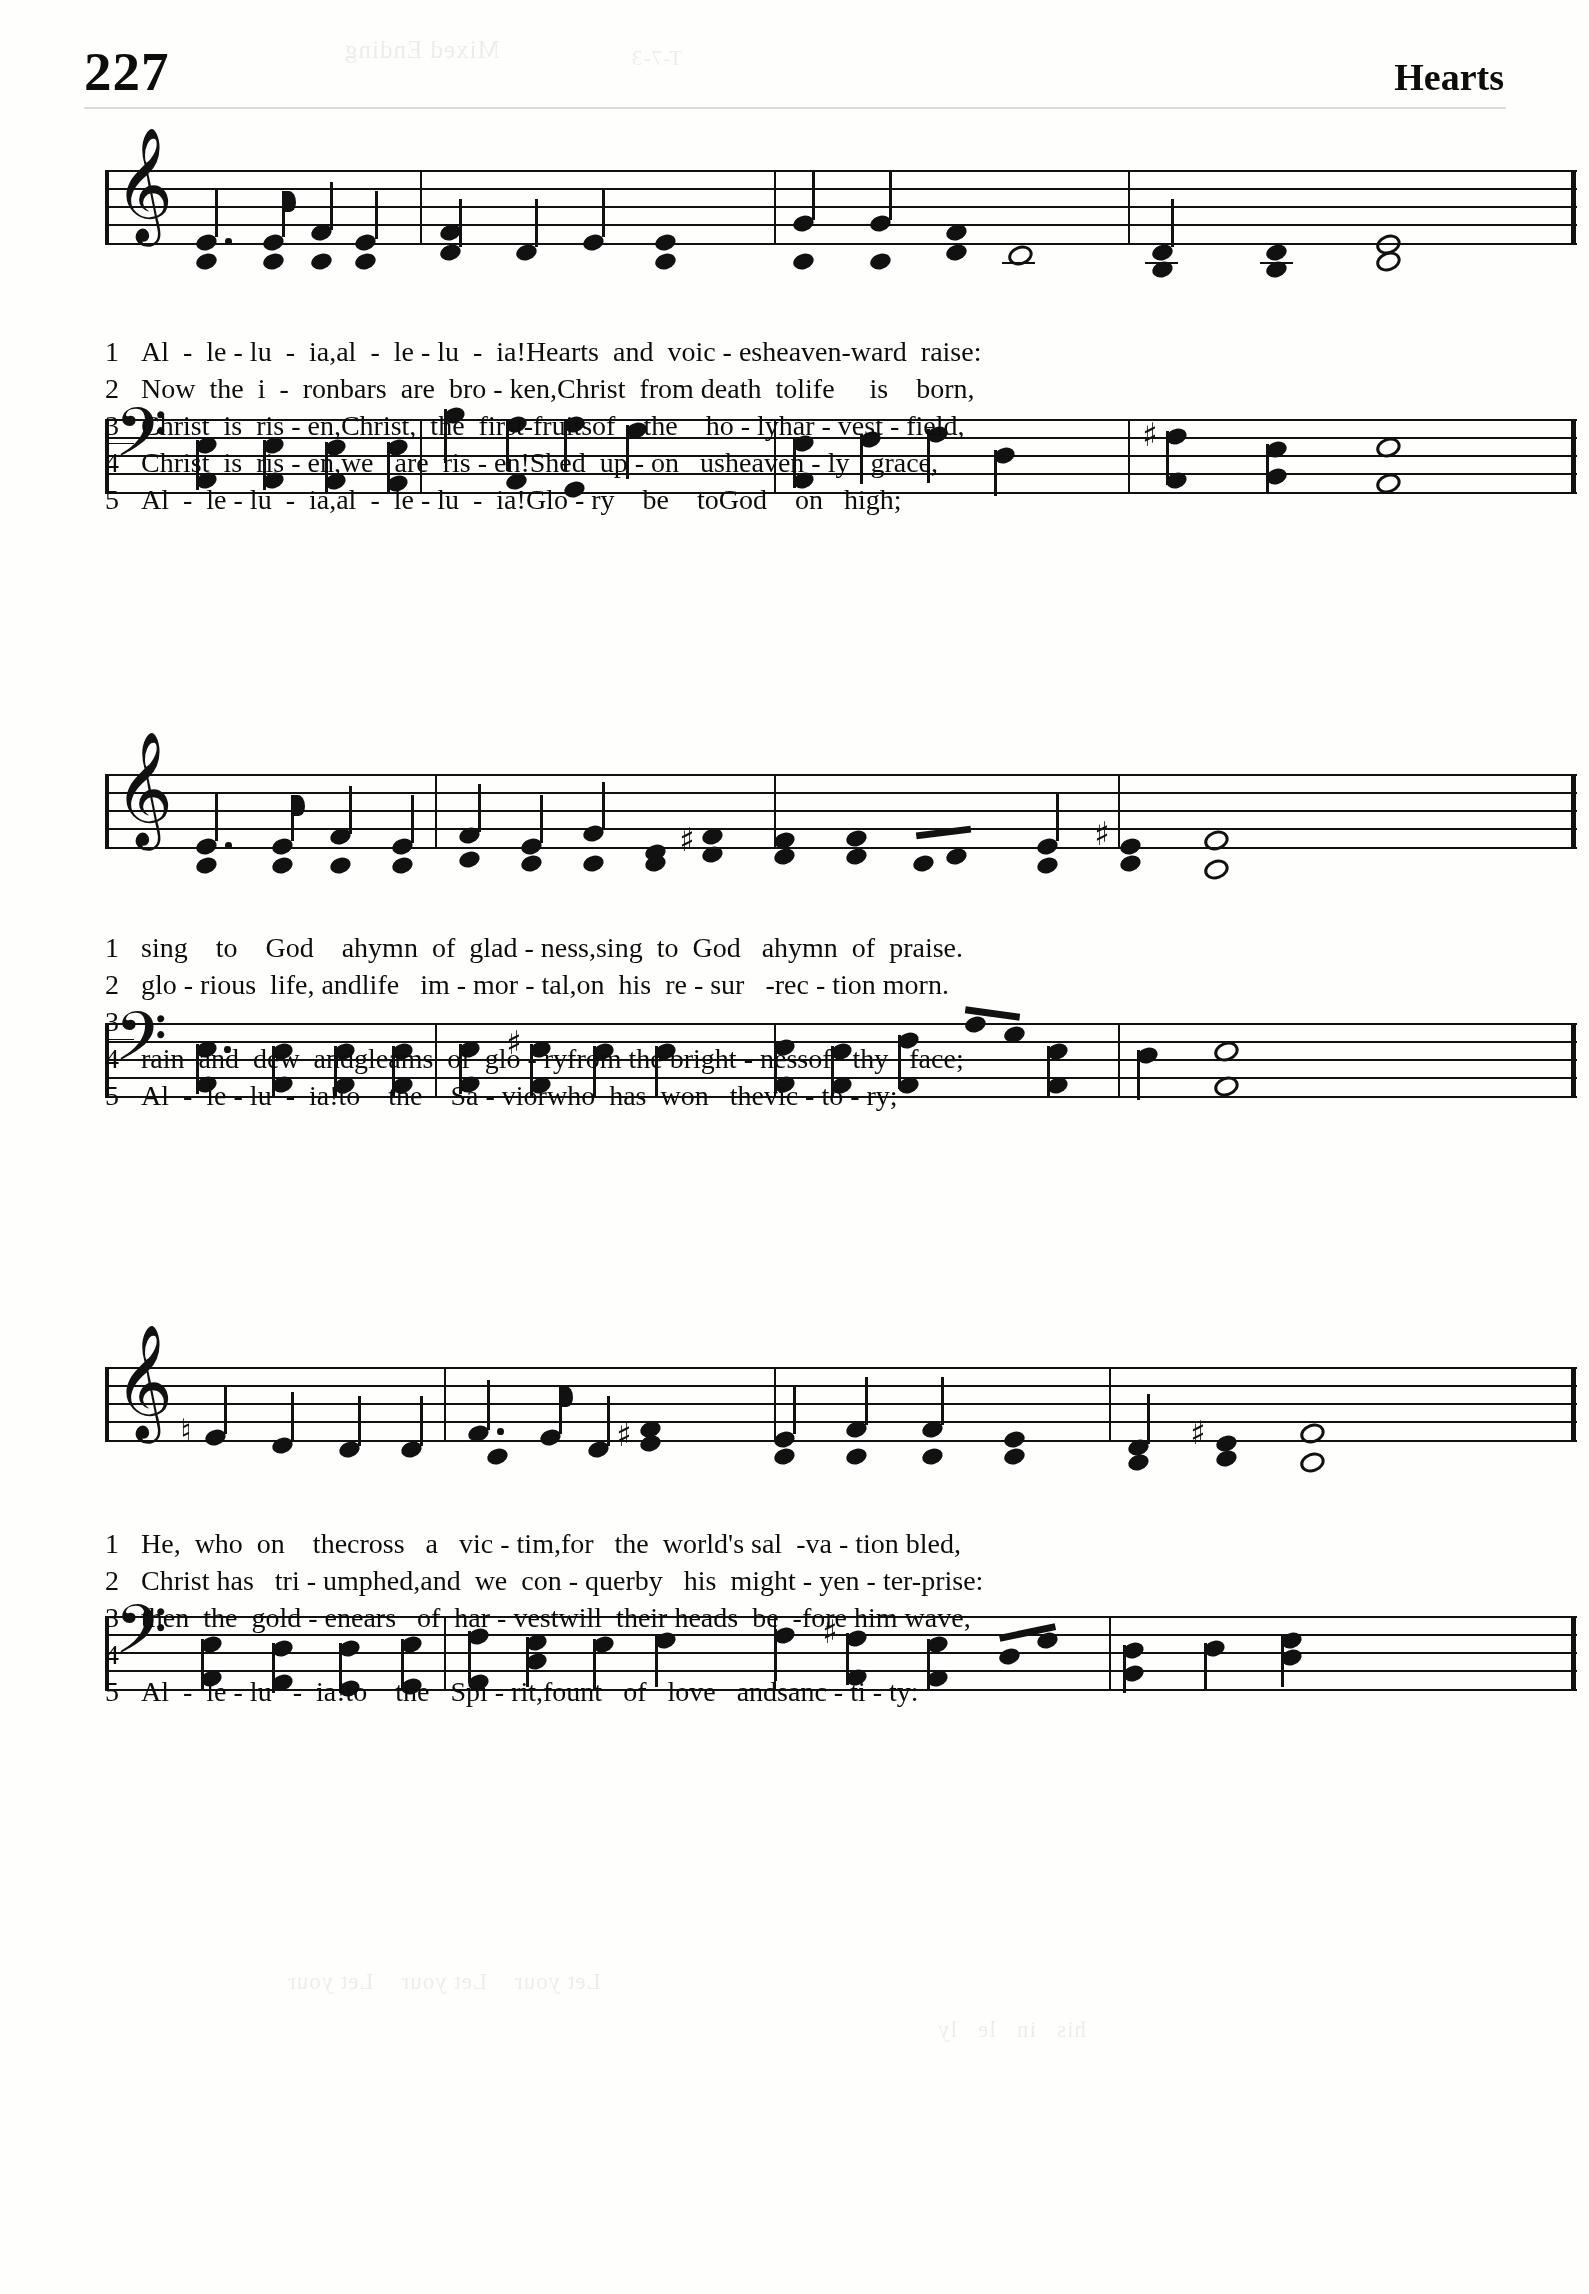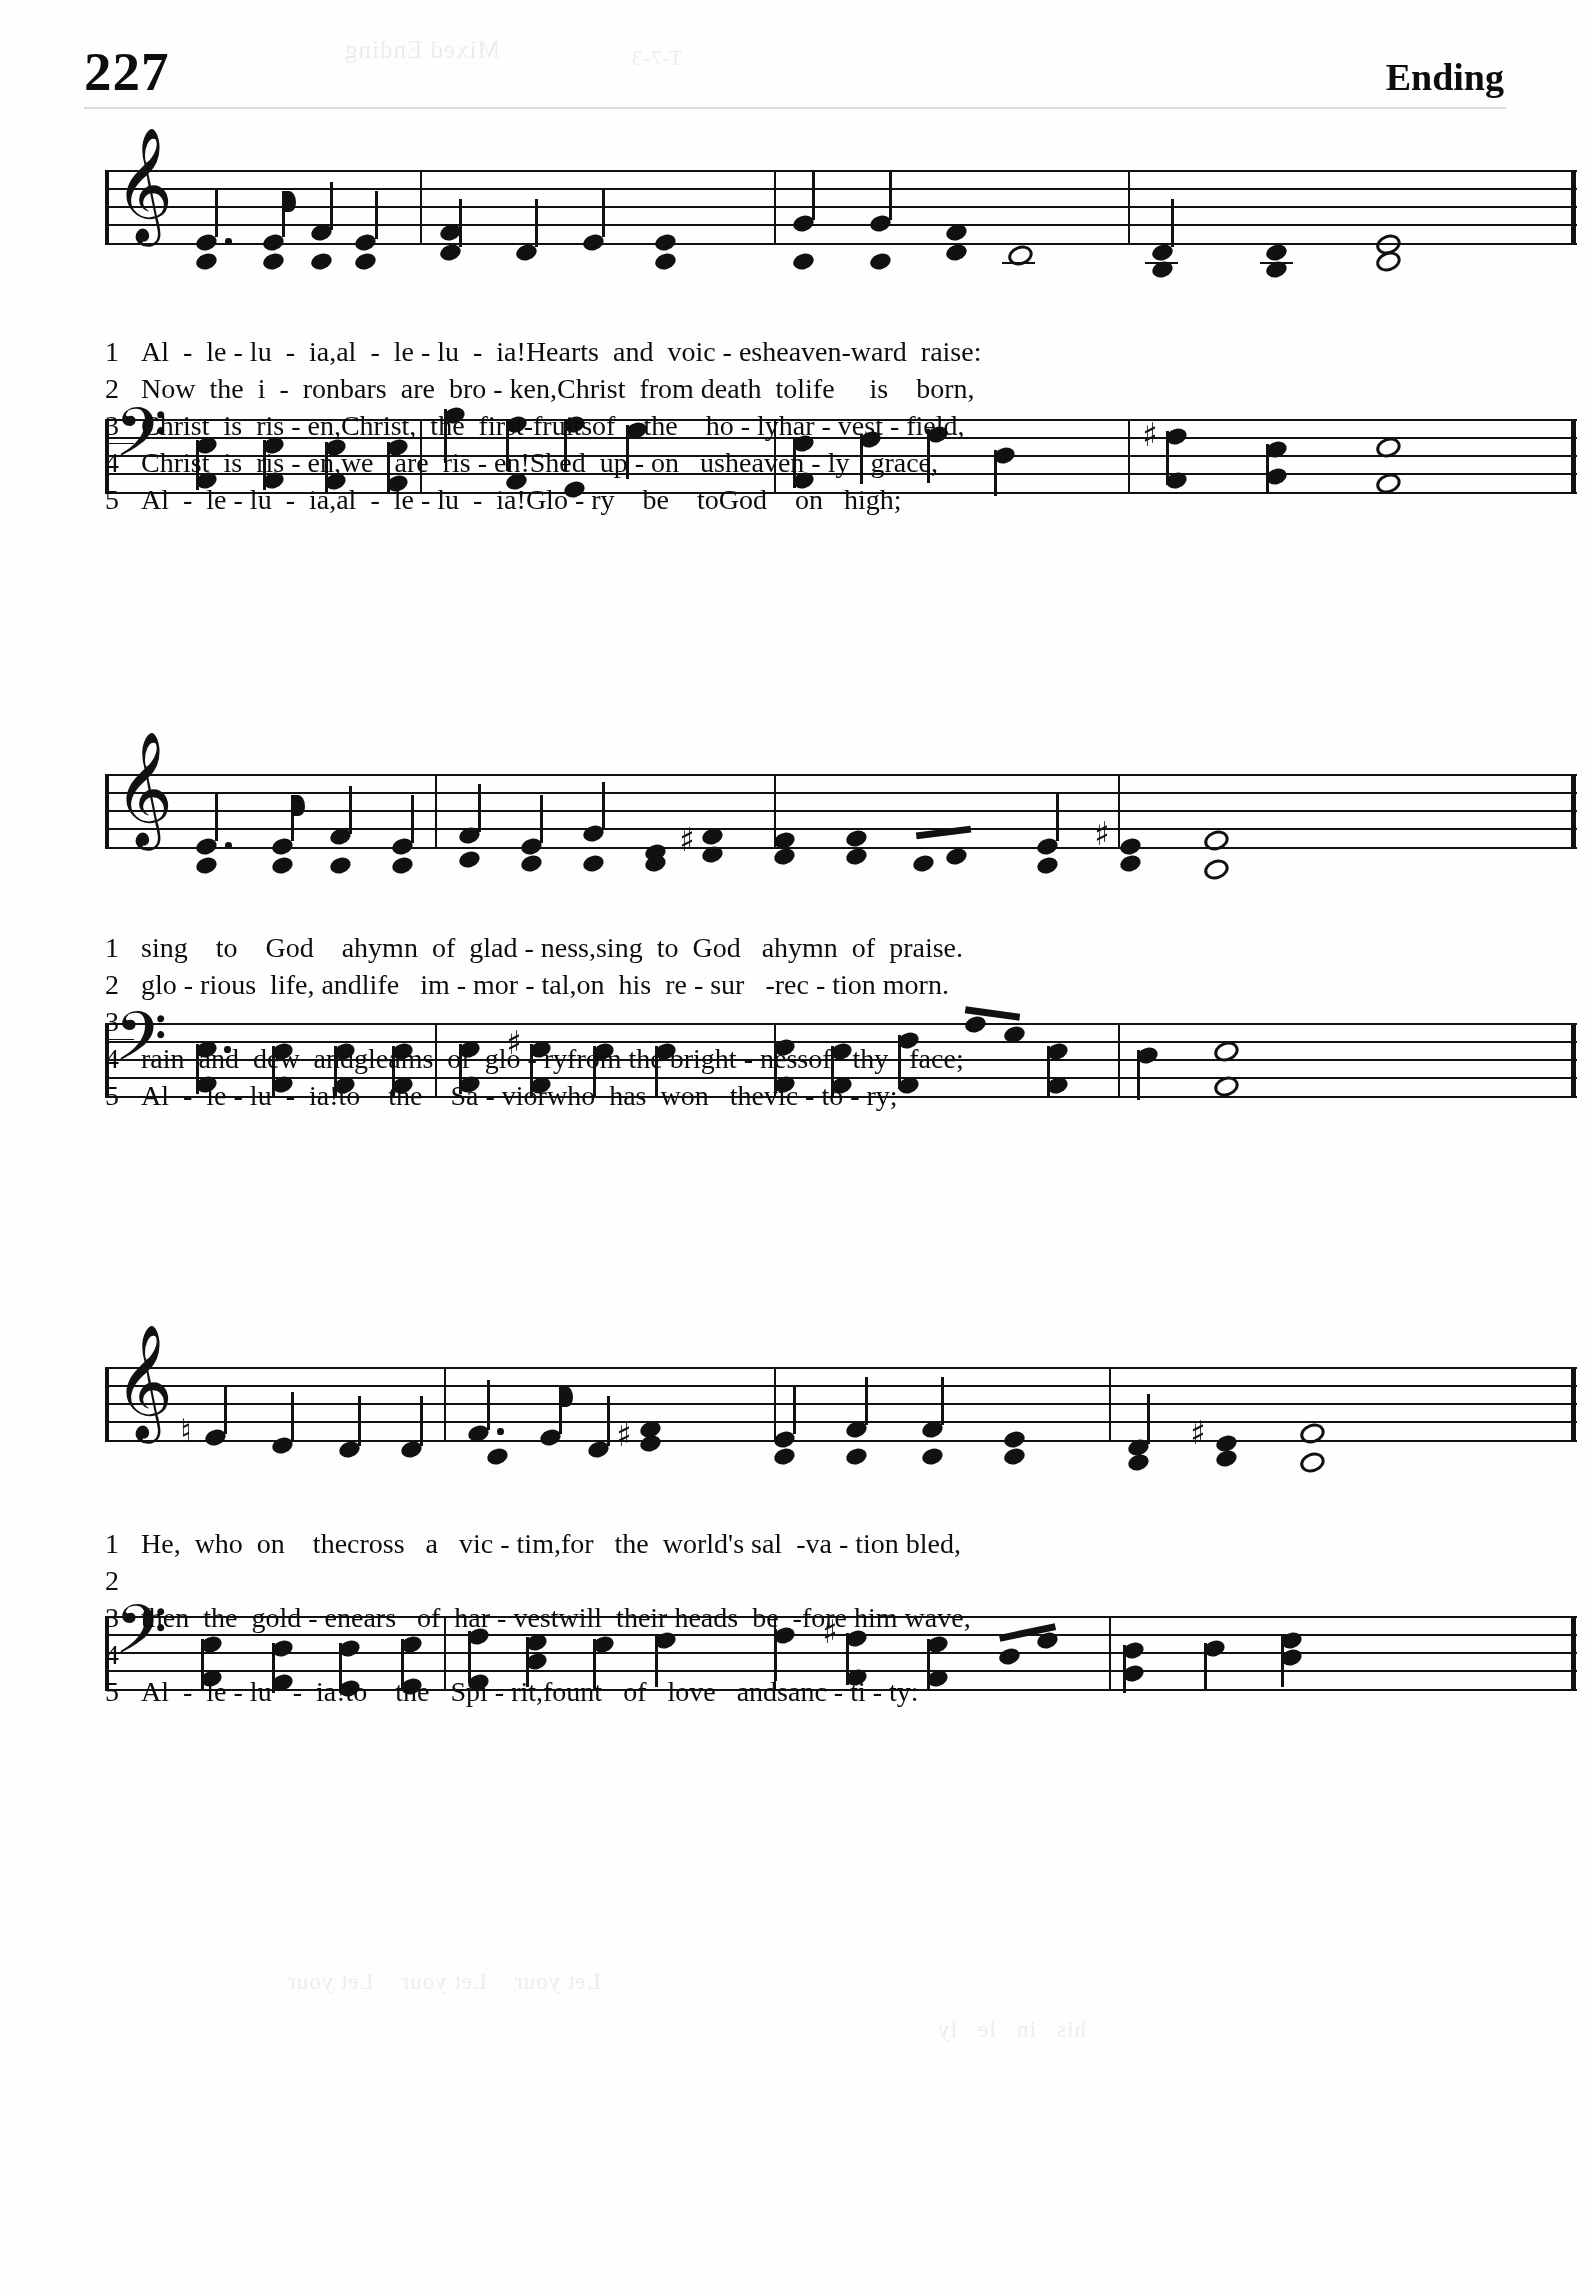--- a/index.html
+++ b/index.html
@@ -207,21 +207,21 @@
 </style>
 </head>
 <body>
 
 <div class="page">
 
   <div class="bleed" style="left:344px; top:36px; font-size:25px;">Mixed Ending</div>
   <div class="bleed" style="left:631px; top:46px; font-size:21px;">T-7-3</div>
 
   <div class="hymn-number">227</div>
-  <div class="season">Ending</div>
+  <div class="season">Hearts</div>
   <div class="top-rule"></div>
 
   <div class="system sys1">
 
     <div class="staff">
       <div class="line l0"></div>
         <div class="line l1"></div>
         <div class="line l2"></div>
         <div class="line l3"></div>
         <div class="line l4"></div>
@@ -686,20 +686,26 @@
       <span class="verse-no">1</span>
       <span class="verse-text">
           <span>He,&nbsp; who&nbsp; on&nbsp;&nbsp;&nbsp; the</span>
           <span>cross&nbsp;&nbsp; a&nbsp;&nbsp; vic&nbsp;-&nbsp;tim,</span>
           <span>for&nbsp;&nbsp; the&nbsp; world's&nbsp;sal&nbsp;&nbsp;-</span>
           <span>va&nbsp;-&nbsp;tion&nbsp;bled,</span>
         </span>
     </div>
     <div class="lyric-row">
       <span class="verse-no">2</span>
+      <span class="verse-text">
+          <span>Christ&nbsp;has&nbsp;&nbsp; tri&nbsp;-&nbsp;umphed,</span>
+          <span>and&nbsp; we&nbsp; con&nbsp;-&nbsp;quer</span>
+          <span>by&nbsp;&nbsp; his&nbsp; might&nbsp;-&nbsp;y</span>
+          <span>en&nbsp;-&nbsp;ter-prise:</span>
+        </span>
     </div>
     <div class="lyric-row">
       <span class="verse-no underlined">3</span>
       <span class="verse-text">
           <span>then&nbsp; the&nbsp; gold&nbsp;-&nbsp;en</span>
           <span>ears&nbsp;&nbsp; of&nbsp; har&nbsp;-&nbsp;vest</span>
           <span>will&nbsp; their&nbsp;heads&nbsp; be&nbsp;&nbsp;-</span>
           <span>fore&nbsp;him&nbsp;wave,</span>
         </span>
     </div>

